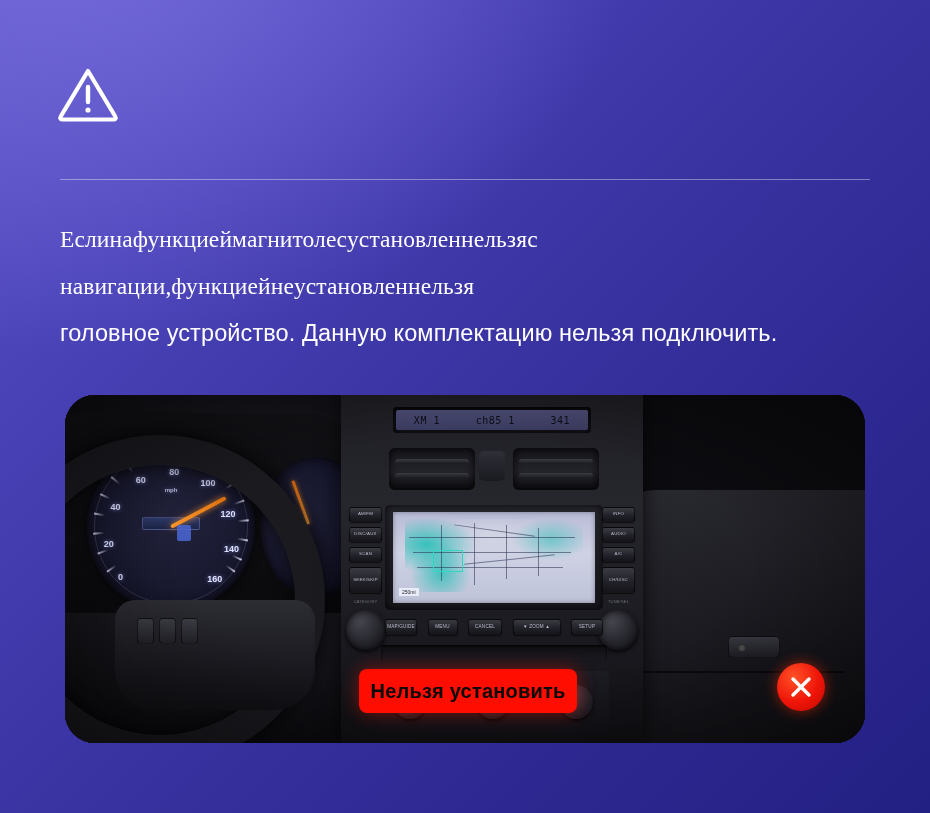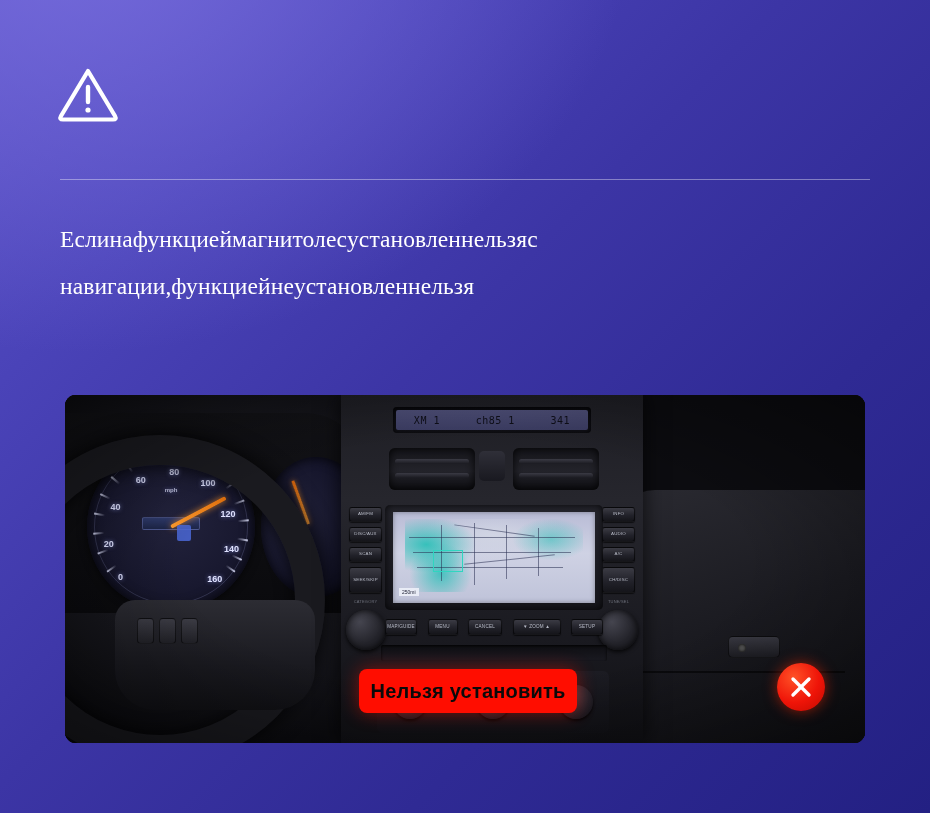--- a/index.html
+++ b/index.html
@@ -78,21 +78,21 @@
   }
   .notice-line.justify > span { white-space: pre; }
 
   
   #photo-card {
     position: absolute;
     left: 65px;
     top: 395px;
     width: 800px;
     height: 348px;
-    border-radius: 11px;
+    border-radius: 30px;
     overflow: hidden;
     background: #0a0a0d;
   }
 
   
   .dash-base {
     position: absolute; inset: 0;
     background:
       radial-gradient(ellipse 300px 200px at 22% 42%, #2b2b33 0%, #18181e 55%, #0c0c10 100%),
       radial-gradient(ellipse 420px 300px at 60% 60%, #26262d 0%, #141418 60%, #08080b 100%),
@@ -392,20 +392,21 @@
       <span>нельзя</span>
       <span>с</span>
     </div>
     <div class="notice-line justify">
       <span>навигации,</span>
       <span>функцией</span>
       <span>не</span>
       <span>установлен</span>
       <span>нельзя</span>
     </div>
+    <div class="notice-line">головное устройство. Данную комплектацию нельзя подключить.</div>
   </div>
 
   <div id="photo-card">
 
     <div class="dash-base"></div>
     <div class="dash-right-panel"></div>
     <div class="glovebox-line"></div>
     <div class="glovebox-handle"></div>
 
     <div class="cluster-hood"></div>

